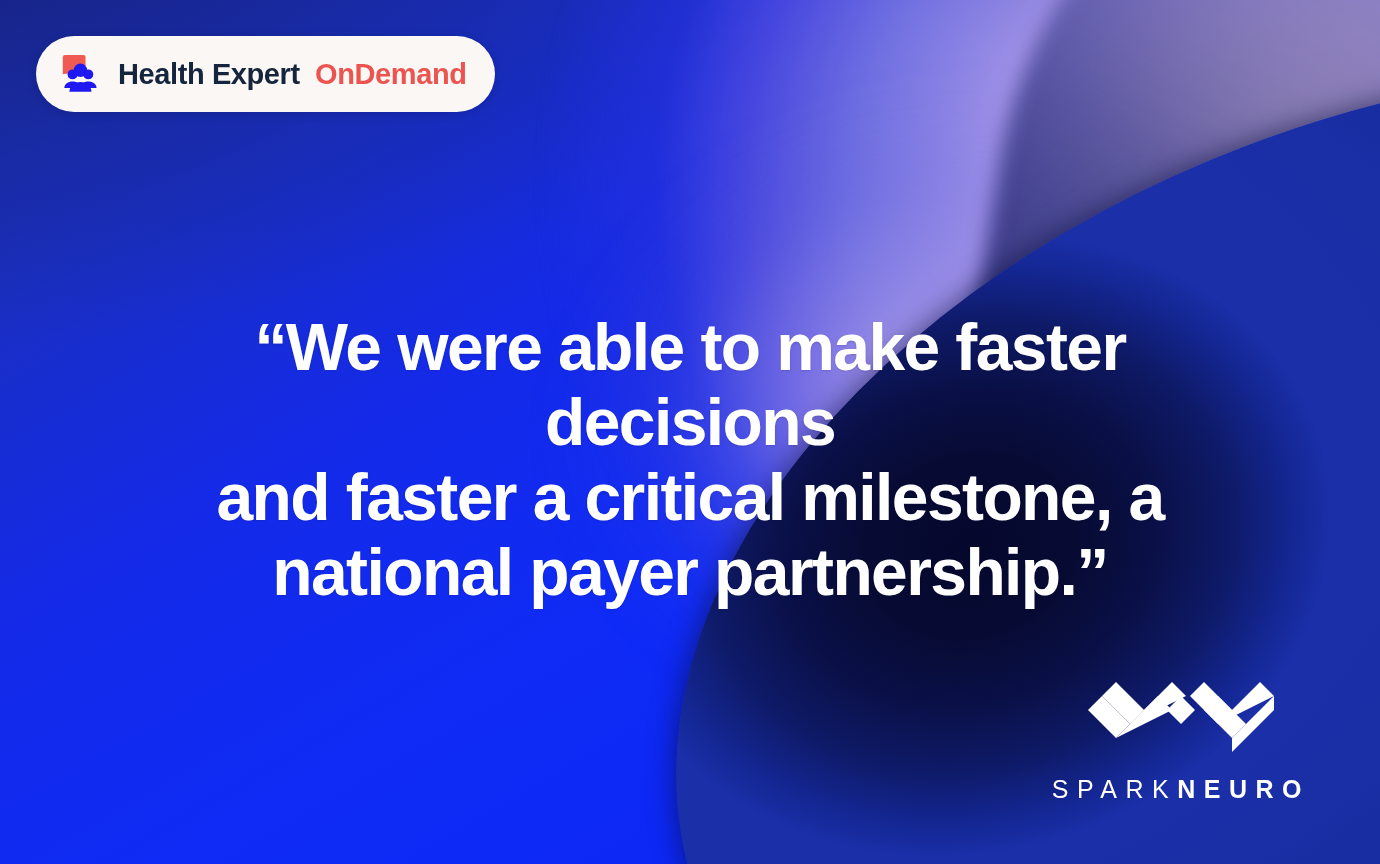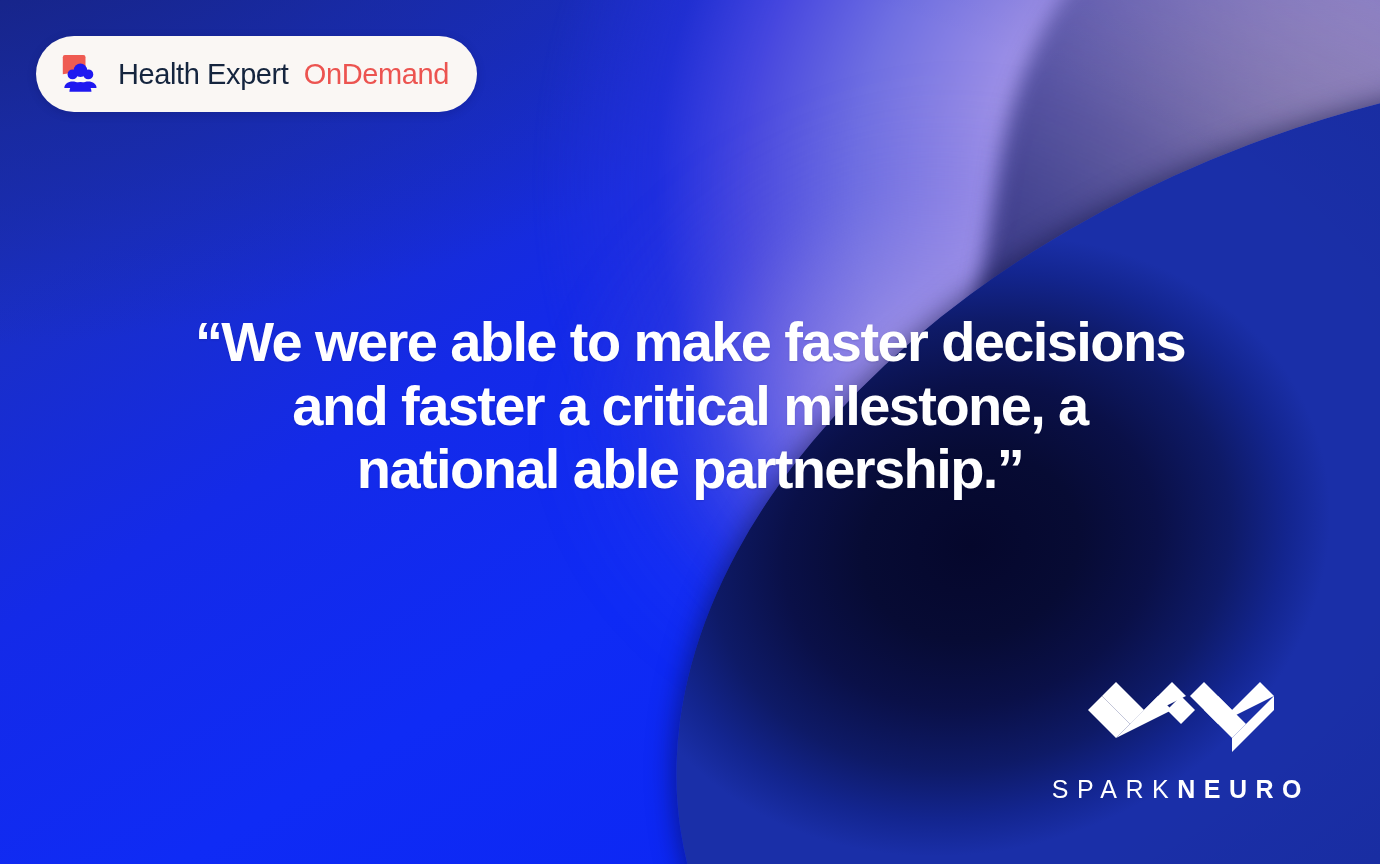--- a/index.html
+++ b/index.html
@@ -114,35 +114,35 @@
     display:flex; align-items:center; gap:14px;
     background:#faf7f4;
     border-radius:40px;
     height:76px;
     padding:0 28px 0 22px;
     box-shadow:0 2px 10px rgba(5,10,60,0.18);
   }
   .badge-icon{ width:46px; height:46px; flex:0 0 46px; display:block; }
   .badge-text{
     font-size:29px;
-    font-weight:normal;
+    font-weight:bold;
     letter-spacing:-0.4px;
     white-space:nowrap;
     line-height:1;
   }
   .t-dark{ color:#15253e; }
   .t-red { color:#ec5450; }
 
   
   .quote{
     position:absolute;
     left:0; right:0; top:310px;
     text-align:center;
     color:#ffffff;
-    font-size:56px;
+    font-size:66px;
     font-weight:bold;
     line-height:1.135;
     letter-spacing:-1.6px;
     padding:0 116px;
     z-index:5;
     text-shadow:0 1px 2px rgba(20,20,80,0.16);
   }
   .quote .ln{ display:block; }
 
   
@@ -194,21 +194,21 @@
         <span>&nbsp;</span><span class="t-red">OnDemand</span>
       </div>
     </div>
 
 
   </div>
 
   <div class="quote">
     <span class="ln">“We were able to make faster decisions</span>
     <span class="ln">and faster a critical milestone, a</span>
-    <span class="ln">national able partnership.”</span>
+    <span class="ln">national payer partnership.”</span>
   </div>
 
   <div class="logo">
     <svg class="logo-mark" viewBox="0 0 186 82">
       <g fill="#ffffff">
 
         <polygon points="0,38 14,24 42,52 28,66"></polygon>
         <polygon points="28,66 42,52 70,24 84,38"></polygon>
         <polygon points="14,24 28,10 56,38 42,52"></polygon>
         <polygon points="42,52 56,38 84,10 98,24"></polygon>

